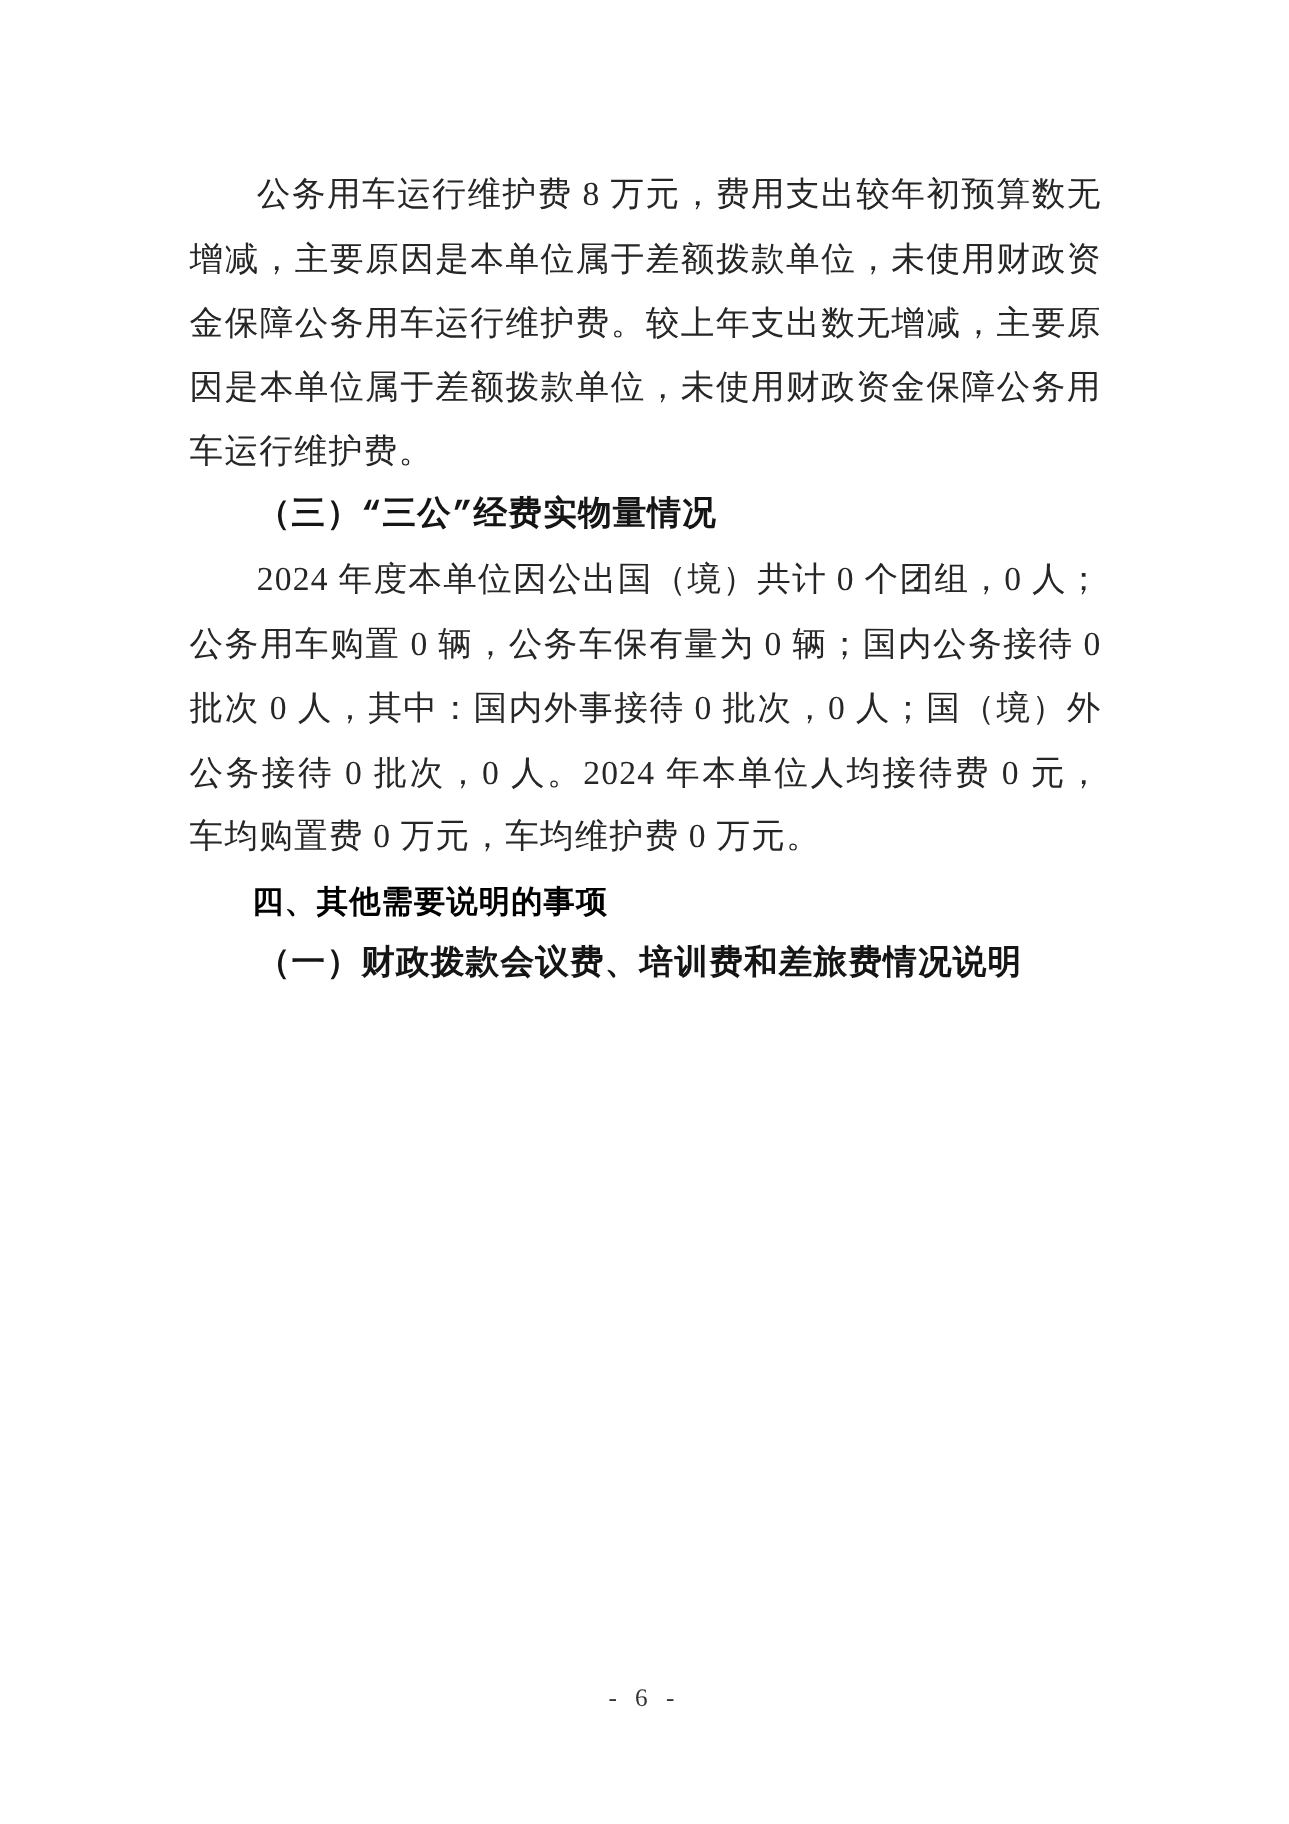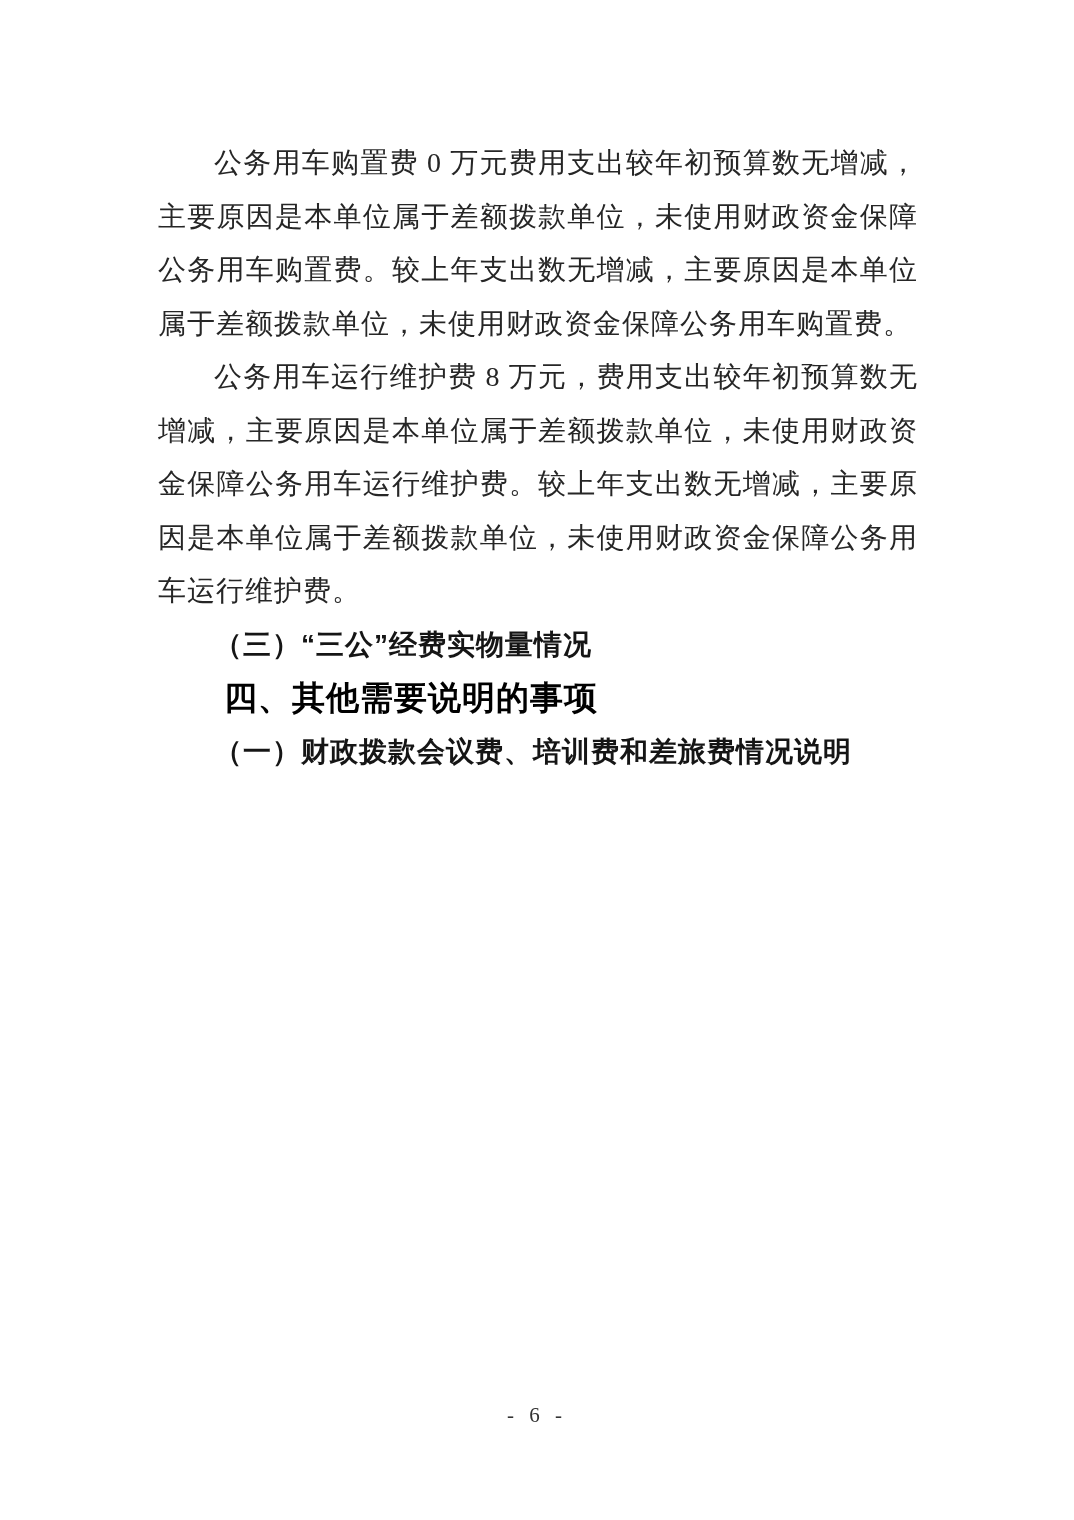--- a/index.html
+++ b/index.html
@@ -37,28 +37,28 @@
     text-indent: 2em;
     font-weight: normal;
     color: #262626;
   }
   
   .h-kai {
     margin: 0;
     text-indent: 2em;
     font-weight: bold;
     color: #151515;
-    font-family: Liberation Sans, sans-serif;
+    font-family: Liberation Mono, monospace;
   }
   
   .h-hei {
     margin: 0;
     text-indent: 2em;
     font-weight: bold;
-    font-size: 33px;
+    font-size: 26px;
     color: #000000;
     font-family: "Liberation Sans", "DejaVu Sans", sans-serif;
   }
   
   .footer {
     position: absolute;
     top: 1403px;
     left: 0;
     width: 1074px;
     text-align: center;
@@ -68,27 +68,27 @@
     font-family: "Liberation Serif", "DejaVu Serif", serif;
   }
 </style>
 </head>
 <body>
 
 <div class="page">
 
   <div class="content">
 
-    <p class="para">公务用车购置费 0 万元费用支出较年初预算数无增减，主要原因是本单位属于差额拨款单位，未使用财政资金保障公务用车购置费。较上年支出数无增减，主要原因是本单位属于差额拨款单位，未使用财政资金保障公务用车购置费。</p>
 
     <p class="para">公务用车运行维护费 8 万元，费用支出较年初预算数无增减，主要原因是本单位属于差额拨款单位，未使用财政资金保障公务用车运行维护费。较上年支出数无增减，主要原因是本单位属于差额拨款单位，未使用财政资金保障公务用车运行维护费。</p>
 
 
     <p class="h-kai">（三）“三公”经费实物量情况</p>
 
+    <p class="para">2024 年度本单位因公出国（境）共计 0 个团组，0 人；公务用车购置 0 辆，公务车保有量为 0 辆；国内公务接待 0 批次 0 人，其中：国内外事接待 0 批次，0 人；国（境）外公务接待 0 批次，0 人。2024 年本单位人均接待费 0 元，车均购置费 0 万元，车均维护费 0 万元。</p>
 
     <p class="h-hei">四、其他需要说明的事项</p>
 
     <p class="h-kai">（一）财政拨款会议费、培训费和差旅费情况说明</p>
 
 
   </div>
 
   <div class="footer">- 6 -</div>
 

